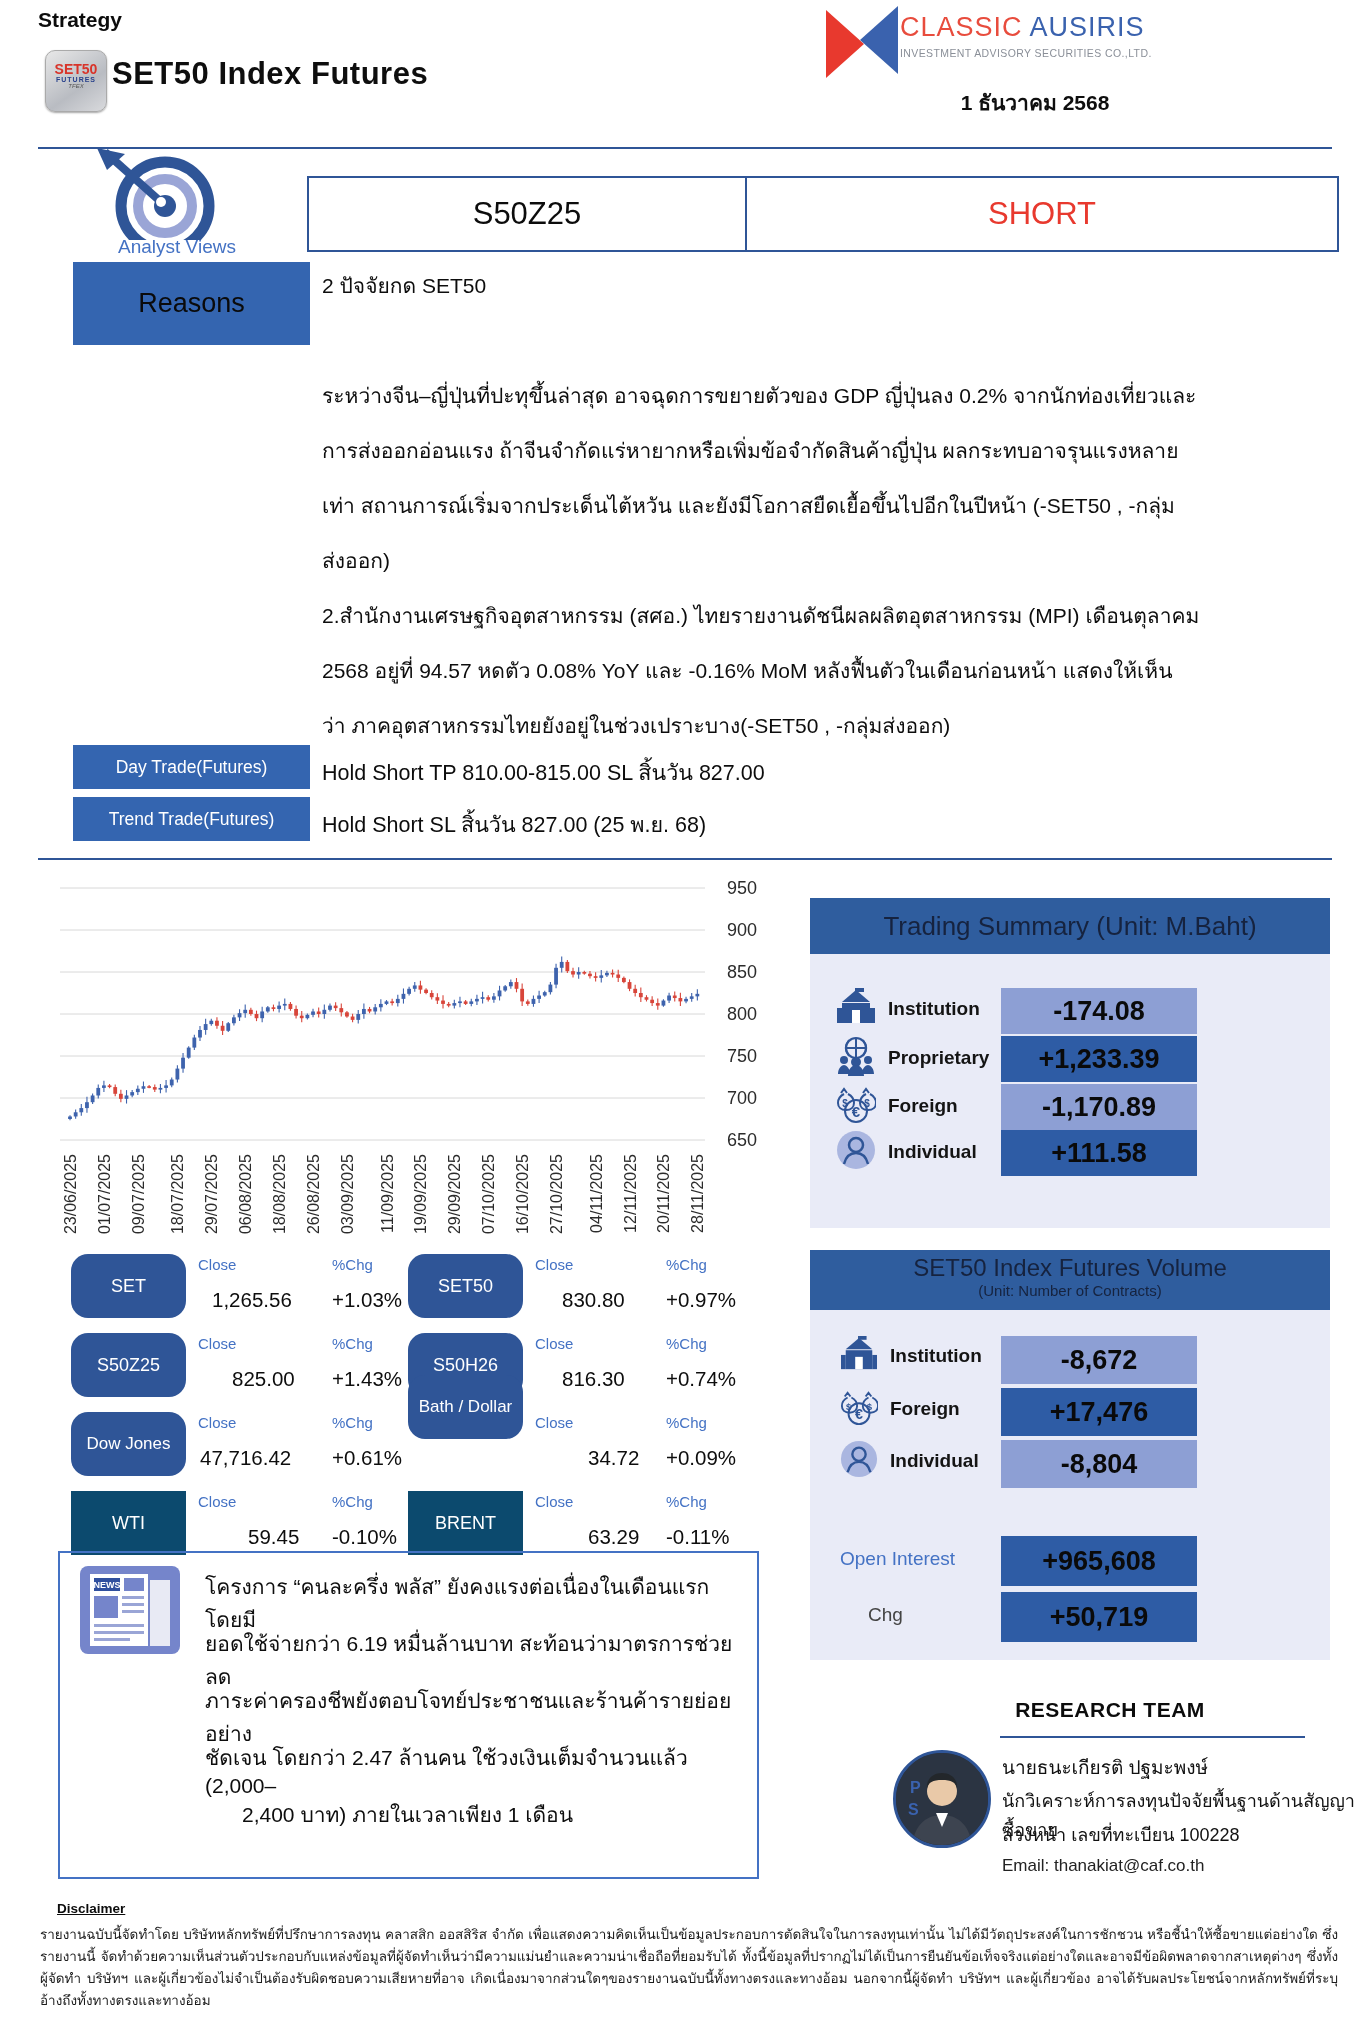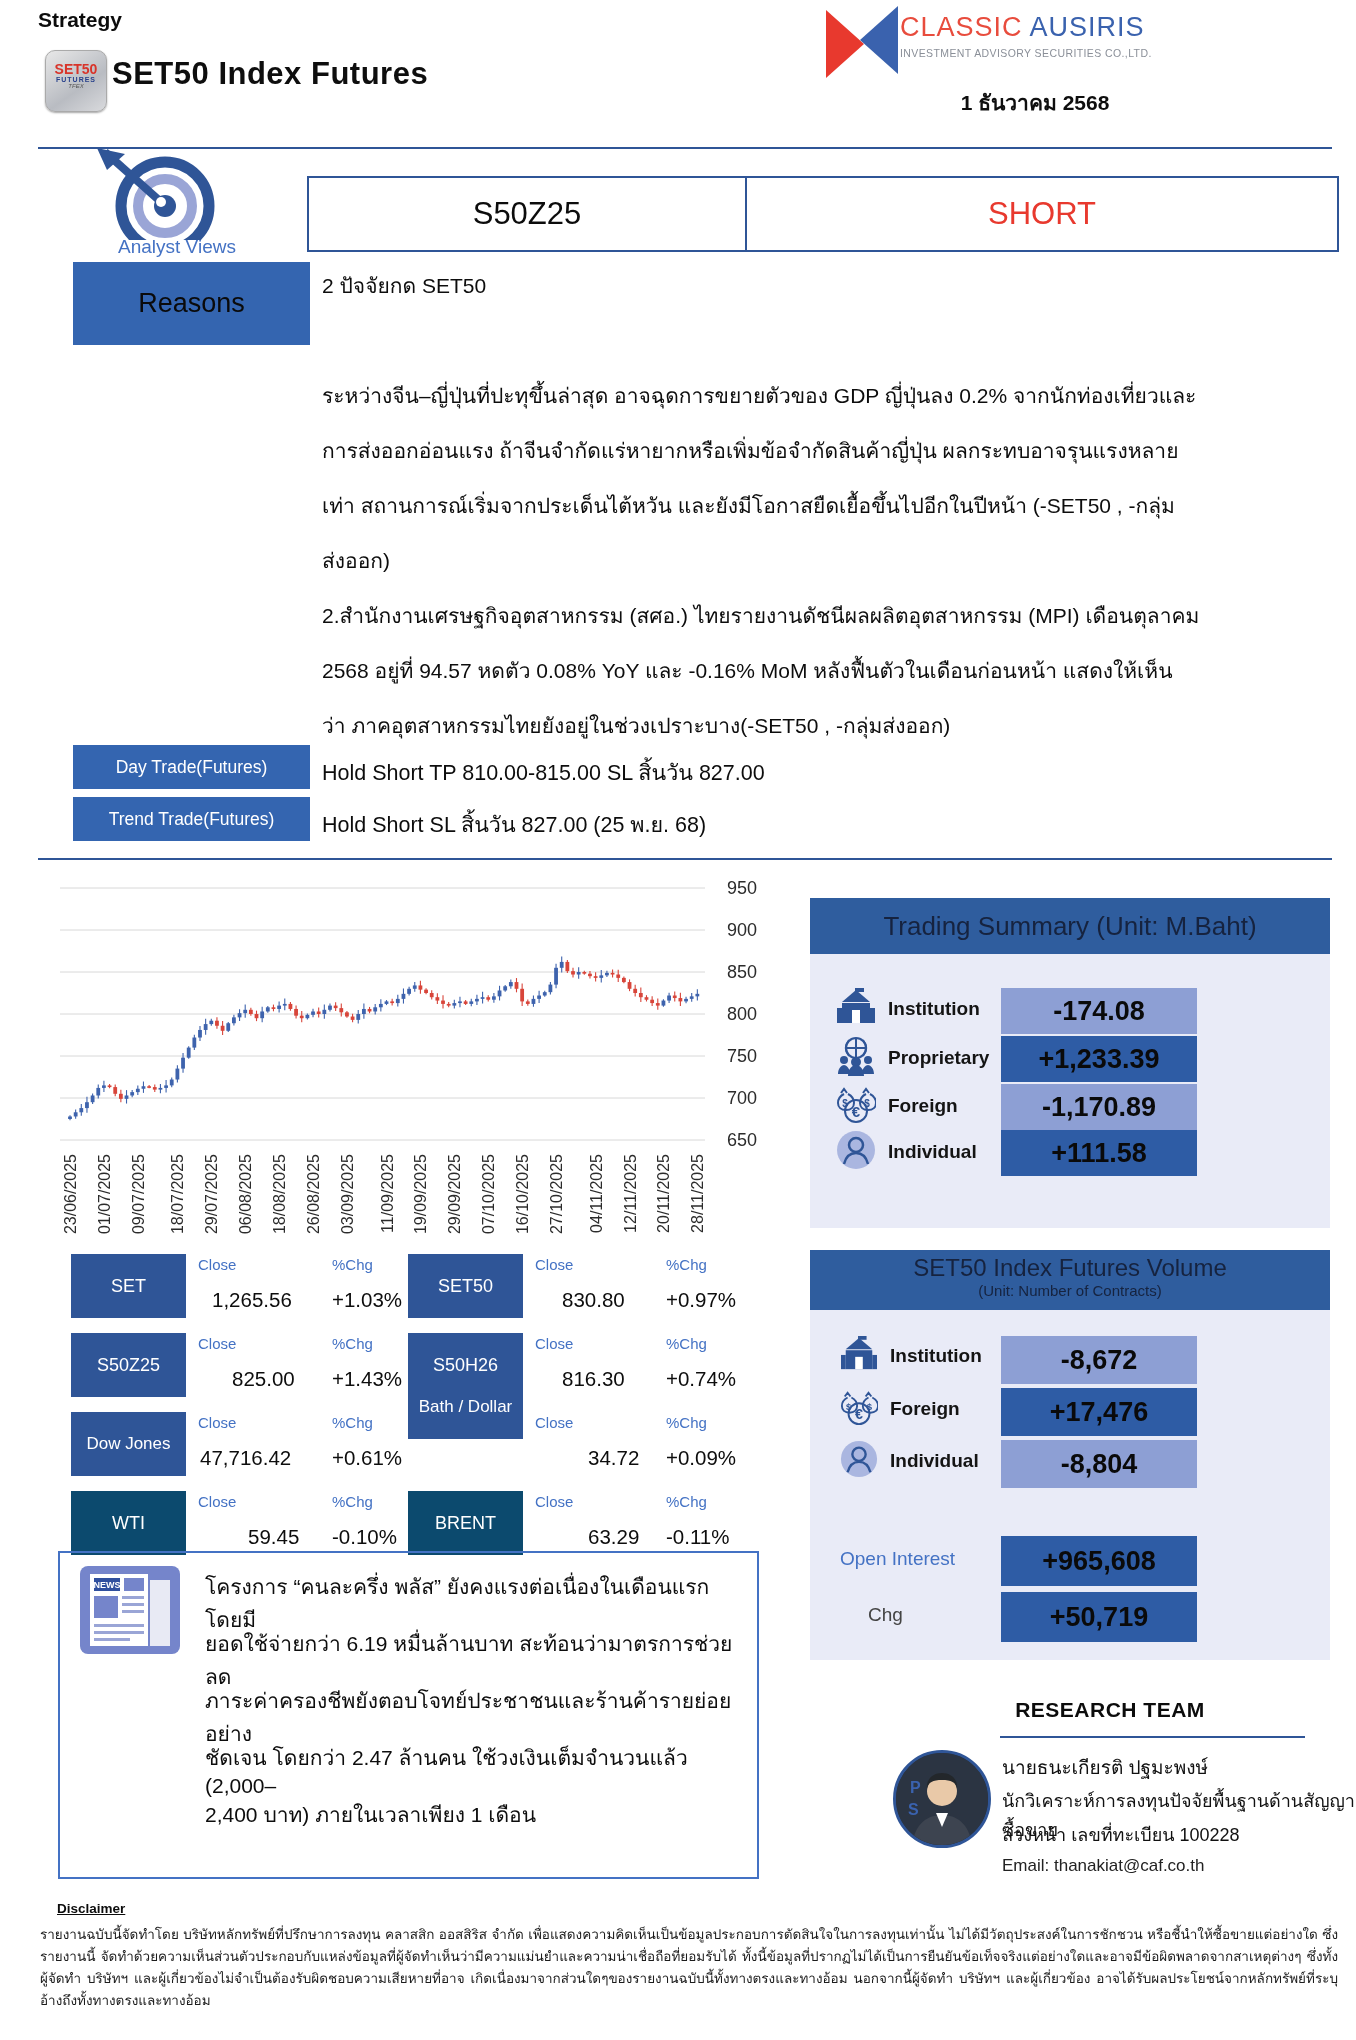--- a/index.html
+++ b/index.html
@@ -36,21 +36,21 @@
   
   .panel-title{background:#2f5d9e;color:#16233f;text-align:center;}
   .panel-body{background:#e9ebf7;}
   .srow{position:absolute;display:flex;align-items:center;}
   .srow .lbl{font-size:19px;color:#141414;font-weight:600;}
   .valbox{position:absolute;left:1001px;width:196px;height:46px;display:flex;align-items:center;justify-content:center;font-size:27px;font-weight:600;color:#0a0a0a;}
   .valbox.light{background:#8d9fd4;}
   .valbox.dark{background:#2e5ca5;}
   
   .tile{position:absolute;width:115px;height:64px;display:flex;align-items:center;justify-content:center;color:#fff;font-size:18px;text-align:center;line-height:20px;}
-  .tile.dark{background:#2f5597;}
+  .tile.dark{background:#2f5597;border-radius:17px;}
   .tile.light{background:#0c4a6e;}
   .qlabel{position:absolute;font-size:15px;color:#4472c4;}
   .qval{position:absolute;font-size:20.5px;color:#0d0d0d;}
   
   .news-box{left:58px;top:1551px;width:697px;height:324px;border:2px solid #4472c4;}
   .news-line{position:absolute;left:205px;width:540px;font-size:21px;color:#0d0d0d;}
   
   .research-title{left:960px;top:1698px;width:300px;text-align:center;font-size:21px;font-weight:bold;color:#0c0c0c;letter-spacing:.5px;}
   .research-rule{left:1000px;top:1736px;width:305px;height:2px;background:#2f5597;}
   .avatar{left:893px;top:1750px;width:92px;height:92px;border-radius:50%;border:3px solid #2f5597;overflow:hidden;background:#2b3442;}
@@ -578,21 +578,21 @@
       <rect x="42" y="44" width="22" height="3" fill="#9aa5d6"></rect>
         <rect x="14" y="58" width="50" height="3" fill="#9aa5d6"></rect>
       <rect x="14" y="65" width="50" height="3" fill="#9aa5d6"></rect>
         <rect x="14" y="72" width="36" height="3" fill="#9aa5d6"></rect>
     </svg>
   </div>
   <div class="news-line" style="top:1570px;">โครงการ “คนละครึ่ง พลัส” ยังคงแรงต่อเนื่องในเดือนแรก โดยมี</div>
   <div class="news-line" style="top:1627px;">ยอดใช้จ่ายกว่า 6.19 หมื่นล้านบาท สะท้อนว่ามาตรการช่วยลด</div>
   <div class="news-line" style="top:1684px;">ภาระค่าครองชีพยังตอบโจทย์ประชาชนและร้านค้ารายย่อยอย่าง</div>
   <div class="news-line" style="top:1741px;">ชัดเจน โดยกว่า 2.47 ล้านคน ใช้วงเงินเต็มจำนวนแล้ว (2,000–</div>
-  <div class="news-line" style="top:1798px;">2,400 บาท) ภายในเวลาเพียง 1 เดือน</div>
+  <div class="news-line" style="top:1798px;margin-left:37px;">2,400 บาท) ภายในเวลาเพียง 1 เดือน</div>
 
   <div class="abs research-title">RESEARCH TEAM</div>
   <div class="abs research-rule"></div>
   <div class="abs avatar">
     <svg width="92" height="92" viewBox="0 0 92 92">
       <rect width="92" height="92" fill="#2b3442"></rect>
       <text x="14" y="40" font-size="16" fill="#3a62ae" font-weight="bold">P</text>
       <text x="12" y="62" font-size="16" fill="#3a62ae" font-weight="bold">S</text>
       <circle cx="46" cy="38" r="15" fill="#e9c9a8"></circle>
       <path d="M46 20c-10 0-16 7-15 16 1-7 6-9 15-9s14 2 15 9c1-9-5-16-15-16z" fill="#23272b"></path>

